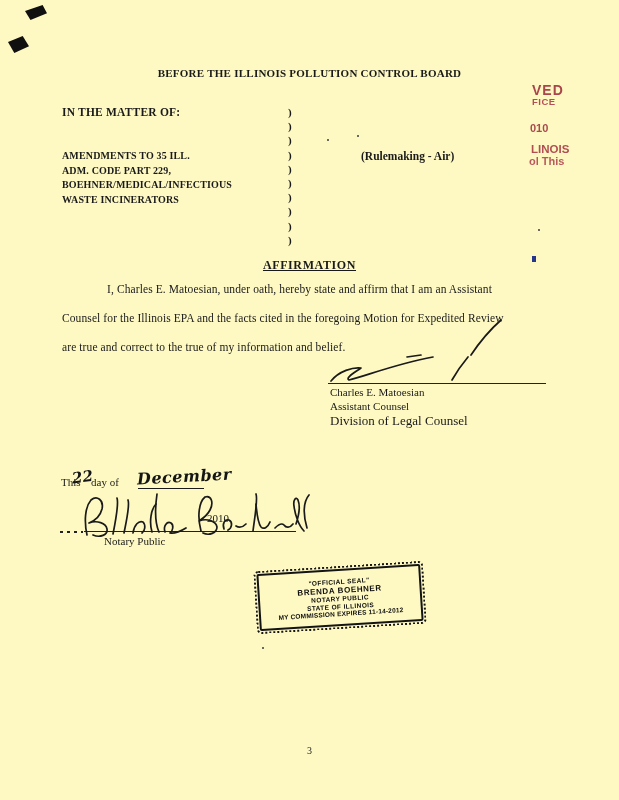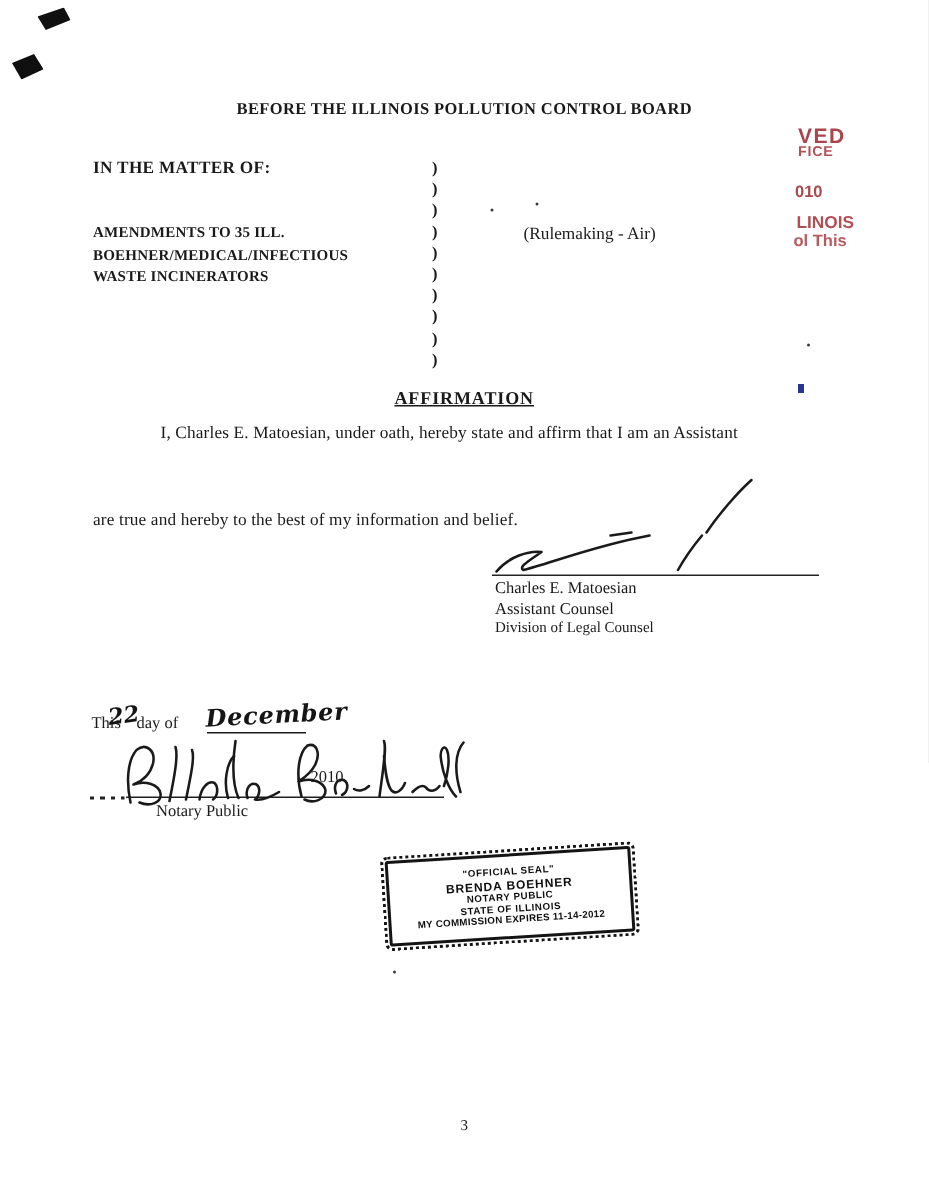--- a/index.html
+++ b/index.html
@@ -1,47 +1,47 @@
 <!DOCTYPE html>
 <html><head>
 <meta charset="utf-8">
 <style>
   html,body{margin:0;padding:0;background:#e8e8e8;}
   .page{
-    position:relative;width:619px;height:800px;background:#ffffff;
+    position:relative;width:619px;height:800px;background:#fef9c3;
     font-family:"Liberation Serif",serif;color:#1a1a1a;overflow:hidden;
     margin:0 auto;box-sizing:border-box;
   }
   .abs{position:absolute;}
   
   .doc-title{left:0;right:0;top:67px;text-align:center;font-weight:bold;font-size:11px;letter-spacing:.25px;}
   
   .matter-of{left:62px;top:106px;font-size:11.5px;font-weight:bold;letter-spacing:.2px;}
   .matter-lines{left:62px;top:149px;font-size:10px;font-weight:bold;line-height:14.6px;letter-spacing:.15px;}
   .paren-col{left:288px;top:105px;font-size:11px;font-weight:bold;line-height:14.2px;text-align:center;}
   .paren-col div{height:14.2px;}
-  .rulemaking{left:327px;top:150px;font-size:11.5px;font-weight:normal;padding-left:22px;}
+  .rulemaking{left:339px;top:150px;font-size:11.5px;font-weight:bold;padding-left:22px;}
   
   .stamp{font-family:"Liberation Sans",sans-serif;font-weight:bold;white-space:nowrap;}
   .st1{left:532px;top:82px;font-size:14px;letter-spacing:1px;color:#a9454b;}
   .st2{left:532px;top:96px;font-size:9.5px;letter-spacing:.5px;color:#b45055;}
   .st3{left:530px;top:122px;font-size:11px;color:#a84a4e;}
   .st4{left:531px;top:143px;font-size:11.5px;color:#b14e52;}
   .st5{left:529px;top:155px;font-size:11px;color:#b85a5c;}
   
   .aff-head{left:0;right:0;top:258px;text-align:center;font-size:12px;font-weight:bold;letter-spacing:.6px;text-decoration:underline;}
   .body-line{left:62px;font-size:11.5px;white-space:nowrap;letter-spacing:.1px;}
   .bl1{top:283px;padding-left:45px;}
   .bl2{top:312px;}
   .bl3{top:341px;}
   
   .sig-line{left:328px;top:383px;width:218px;height:1.3px;background:#222;}
   .sig-name{left:330px;top:386px;font-size:11px;}
   .sig-t1{left:330px;top:399.5px;font-size:11px;}
-  .sig-t2{left:330px;top:413px;font-size:10px;}
+  .sig-t2{left:330px;top:413px;font-size:13px;}
   
   .subscribed{left:60px;top:451px;font-size:11px;letter-spacing:.3px;}
   .d-this{left:61px;top:476px;font-size:11px;}
   .d-dayof{left:91px;top:476px;font-size:11px;}
   .d-year{left:207px;top:476px;font-size:11px;margin-top:36px;}
   .hand{font-family:"DejaVu Serif",serif;font-style:italic;font-weight:bold;color:#151515;}
   .hand-day{left:72px;top:468px;font-size:15px;transform:rotate(-8deg);}
   .hand-month{left:137px;top:467px;font-size:16px;transform:rotate(-3deg);letter-spacing:.5px;}
   .month-line{left:138px;top:488px;width:66px;height:1.2px;background:#1a1a1a;}
   .not-dots{left:60px;top:531px;width:23px;height:2px;
@@ -81,20 +81,21 @@
 
   <div class="abs stamp st1">VED</div>
   <div class="abs stamp st2">FICE</div>
   <div class="abs stamp st3">010</div>
   <div class="abs stamp st4">LINOIS</div>
   <div class="abs stamp st5">ol This</div>
 
   <div class="abs matter-of">IN THE MATTER OF:</div>
   <div class="abs matter-lines">
     <div>AMENDMENTS TO 35 ILL.</div>
+    <div>ADM. CODE PART 229,</div>
     <div>BOEHNER/MEDICAL/INFECTIOUS</div>
     <div>WASTE INCINERATORS</div>
   </div>
   <div class="abs paren-col">
     <div>)</div>
       <div>)</div>
     <div>)</div>
       <div>)</div>
     <div>)</div>
       <div>)</div>
@@ -106,21 +107,22 @@
   <div class="abs rulemaking">(Rulemaking - Air)</div>
 
   <div class="abs speck sp1"></div>
   <div class="abs speck sp2"></div>
   <div class="abs speck sp3"></div>
   <div class="abs speck sp4"></div>
   <div class="abs bluemark"></div>
 
   <div class="abs aff-head">AFFIRMATION</div>
   <div class="abs body-line bl1">I, Charles E. Matoesian, under oath, hereby state and affirm that I am an Assistant</div>
-  <div class="abs body-line bl3">are true and hereby to the best of my information and belief.</div>
+  <div class="abs body-line bl2">Counsel for the Illinois EPA and the facts cited in the foregoing Motion for Expedited Review</div>
+  <div class="abs body-line bl3">are true and correct to the true of my information and belief.</div>
 
   <div class="abs sig-line"></div>
   <div class="abs sig-name">Charles E. Matoesian</div>
   <div class="abs sig-t1">Assistant Counsel</div>
   <div class="abs sig-t2">Division of Legal Counsel</div>
 
   <div class="abs d-this">This</div>
   <div class="abs hand hand-day">22</div>
   <div class="abs d-dayof">day of</div>
   <div class="abs month-line"></div>

